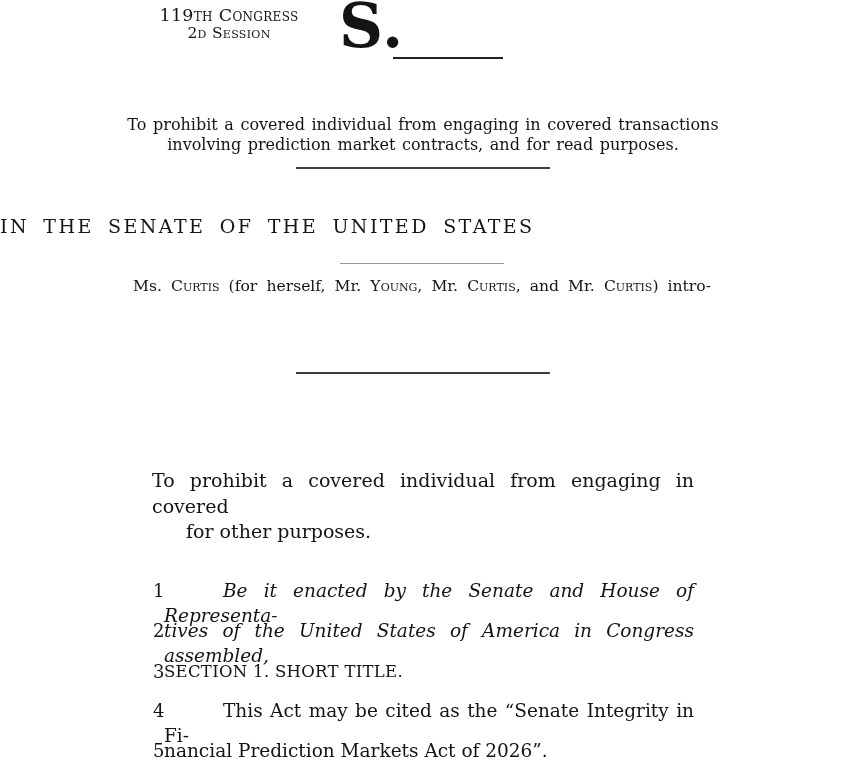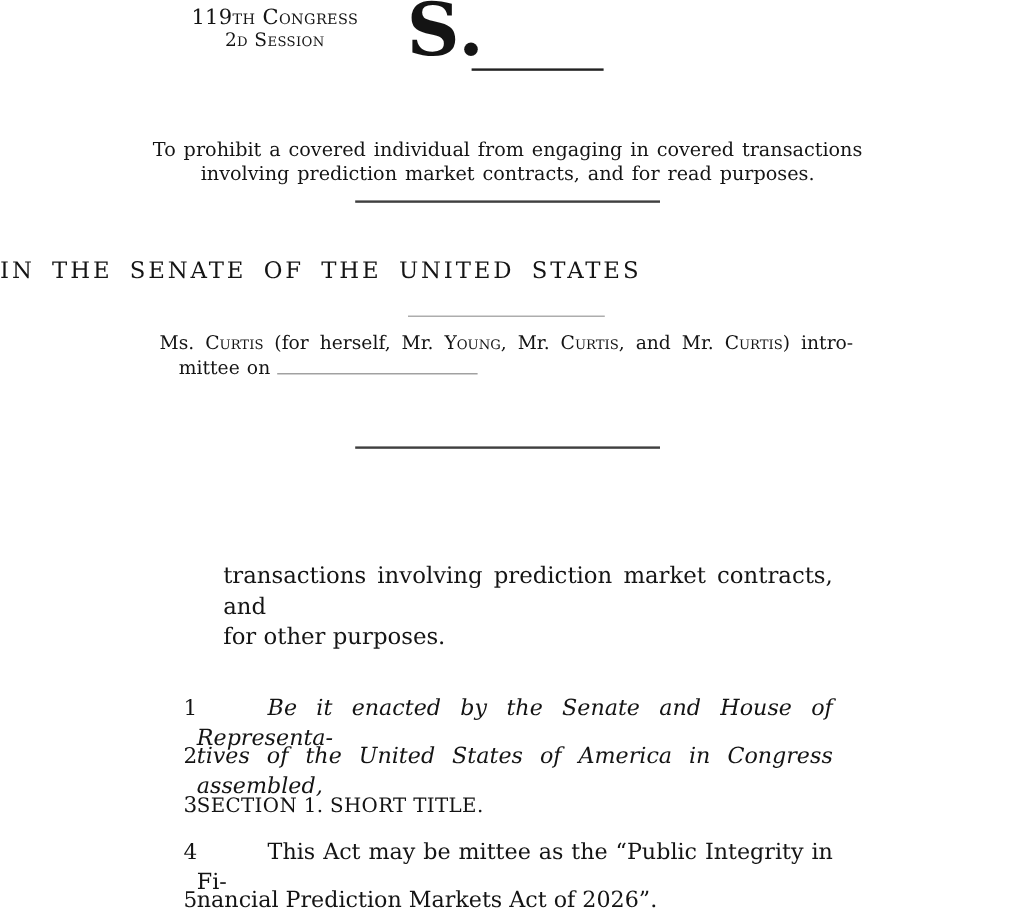--- a/index.html
+++ b/index.html
@@ -167,45 +167,44 @@
   </div>
 
   <div class="rule rule-1"></div>
 
   <h2 class="senate-heading">IN THE SENATE OF THE UNITED STATES</h2>
 
   <div class="date-blank"></div>
 
   <div class="sponsor">
     <div class="jline"><span>Ms. </span><span class="sc">Curtis</span><span> (for herself, Mr. </span><span class="sc">Young</span><span>, Mr. </span><span class="sc">Curtis</span><span>, and Mr. </span><span class="sc">Curtis</span><span>) intro-</span></div>
-    <div class="hang"><span>mittee on </span><span class="committee-blank"></span></div>
   </div>
 
   <div class="rule rule-2"></div>
 
 
   <div class="long-title">
-    <div class="lt-line jline hang">transactions involving prediction market contracts, and</div>
+    <div class="lt-line jline">To prohibit a covered individual from engaging in covered</div>
     <div class="lt-line hang">for other purposes.</div>
   </div>
 
   <div class="body-row row-1">
     <span class="row-num">1</span>
     <div class="row-text ital jfull firstline">Be it enacted by the Senate and House of Representa-</div>
   </div>
   <div class="body-row row-2">
     <span class="row-num">2</span>
     <div class="row-text ital jfull">tives of the United States of America in Congress assembled,</div>
   </div>
   <div class="body-row row-3">
     <span class="row-num">3</span>
     <div class="row-text sechead">SECTION 1. SHORT TITLE.</div>
   </div>
   <div class="body-row row-4">
     <span class="row-num">4</span>
-    <div class="row-text jfull firstline">This Act may be mittee as the “Public Integrity in Fi-</div>
+    <div class="row-text jfull firstline">This Act may be cited as the “Senate Integrity in Fi-</div>
   </div>
   <div class="body-row row-5">
     <span class="row-num">5</span>
     <div class="row-text">nancial Prediction Markets Act of 2026”.</div>
   </div>
 
 </div>
 
 </body></html>

